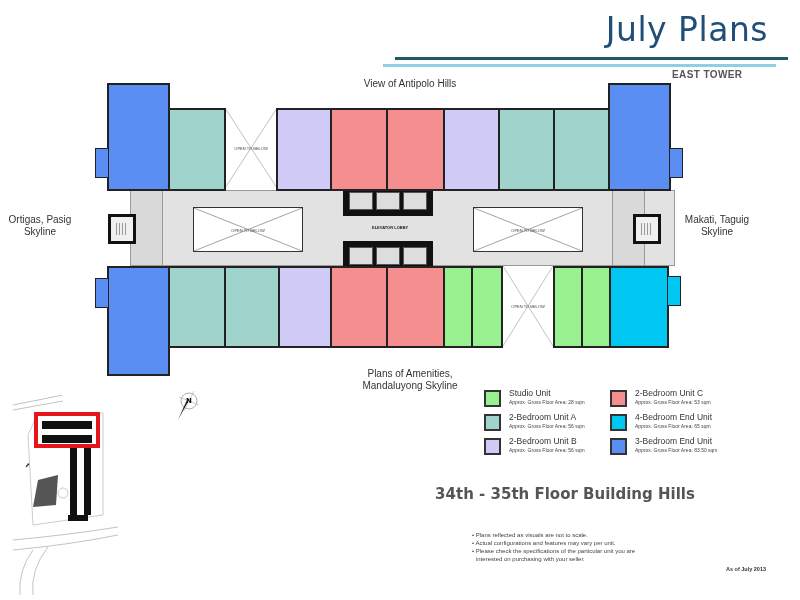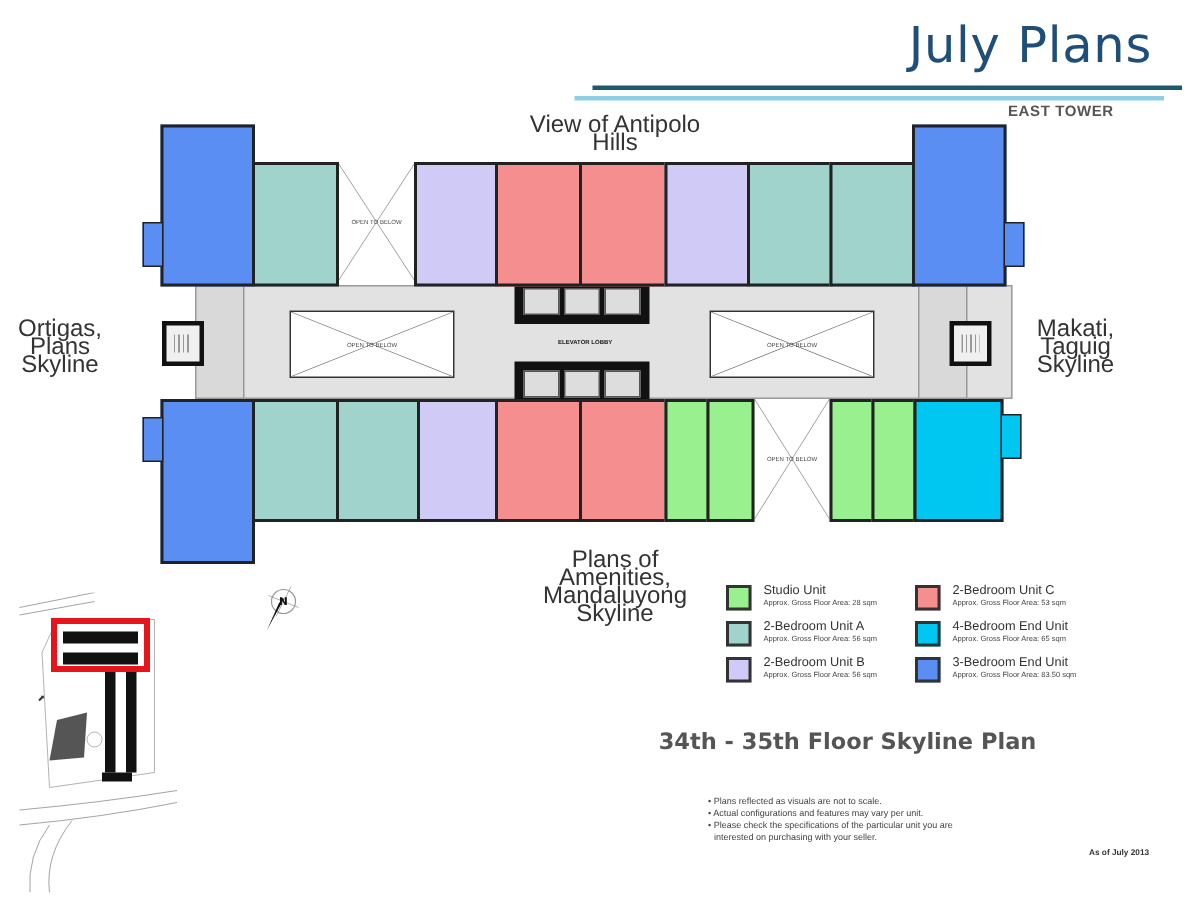--- a/index.html
+++ b/index.html
@@ -4,21 +4,21 @@
 <style>
   * { box-sizing: border-box; margin: 0; padding: 0; }
   html, body { width: 800px; height: 600px; background: #ffffff; overflow: hidden; }
   body { position: relative; font-family: "Liberation Sans", sans-serif; color: #333; }
 
   .title { position: absolute; right: 32px; top: 10px; font-family: "DejaVu Sans", sans-serif; font-size: 33px; color: #1f4e79; font-weight: normal; letter-spacing: 0.5px; }
   .rule-dark { position: absolute; left: 395px; top: 57px; width: 393px; height: 3px; background: #1d5a6b; }
   .rule-light { position: absolute; left: 383px; top: 64px; width: 393px; height: 3px; background: #8fcfe4; }
   .tower-label { position: absolute; left: 672px; top: 69px; font-size: 10px; font-weight: bold; color: #555; letter-spacing: 0.4px; }
 
-  .view-label { position: absolute; font-size: 16px; color: #333; text-align: center; line-height: 12px; }
+  .view-label { position: absolute; font-size: 10px; color: #333; text-align: center; line-height: 12px; }
 
   .plan { position: absolute; left: 0; top: 0; width: 800px; height: 400px; }
   .unit { position: absolute; border: 2px solid #222; }
   .corridor { position: absolute; background: #e2e2e2; border: 1px solid #999; }
   .void { position: absolute; background: #fff; border: 1.5px solid #333; overflow: hidden; }
   .void svg { position: absolute; left: 0; top: 0; width: 100%; height: 100%; }
   .void-label { position: absolute; width: 100%; top: 50%; transform: translateY(-50%); text-align: center; font-size: 4px; color: #444; }
   .open-void { position: absolute; background: #fff; }
   .open-void svg { position: absolute; left: 0; top: 0; width: 100%; height: 100%; }
   .elev-block { position: absolute; background: #111; }
@@ -44,21 +44,21 @@
 </head>
 <body>
 
 <div class="title">July Plans</div>
 <div class="rule-dark"></div>
 <div class="rule-light"></div>
 <div class="tower-label">EAST TOWER</div>
 
 <div class="view-label" style="left:345px;top:78px;width:130px;">View of Antipolo Hills</div>
 <div class="view-label" style="left:0px;top:214px;width:80px;">
-  <div>Ortigas, Plans</div>
+  <div>Ortigas, Pasig</div>
   <div>Skyline</div>
 </div>
 <div class="view-label" style="left:672px;top:214px;width:90px;">
   <div>Makati, Taguig</div>
   <div>Skyline</div>
 </div>
 <div class="view-label" style="left:345px;top:368px;width:130px;">
   <div>Plans of Amenities,</div>
   <div>Mandaluyong Skyline</div>
 </div>
@@ -200,21 +200,21 @@
     <div class="legend-area">Approx. Gross Floor Area: 65 sqm</div>
   </div>
   <div class="legend-item" style="left:126px;top:48px;">
     <div class="legend-swatch" style="background:#5b8ef2;"></div>
     <div class="legend-name">3-Bedroom End Unit</div>
     <div class="legend-area">Approx. Gross Floor Area: 83.50 sqm</div>
   </div>
 </div>
 
 <div class="floors-title">
-  <div>34th - 35th Floor Skyline Plan</div>
+  <div>34th - 35th Floor Building Hills</div>
 </div>
 
 <div class="notes">
   <div class="note">• Plans reflected as visuals are not to scale.</div>
   <div class="note">• Actual configurations and features may vary per unit.</div>
   <div class="note">• Please check the specifications of the particular unit you are</div>
   <div class="note" style="padding-left:4px;">   interested on purchasing with your seller.</div>
 </div>
 <div class="asof">As of July 2013</div>
 

